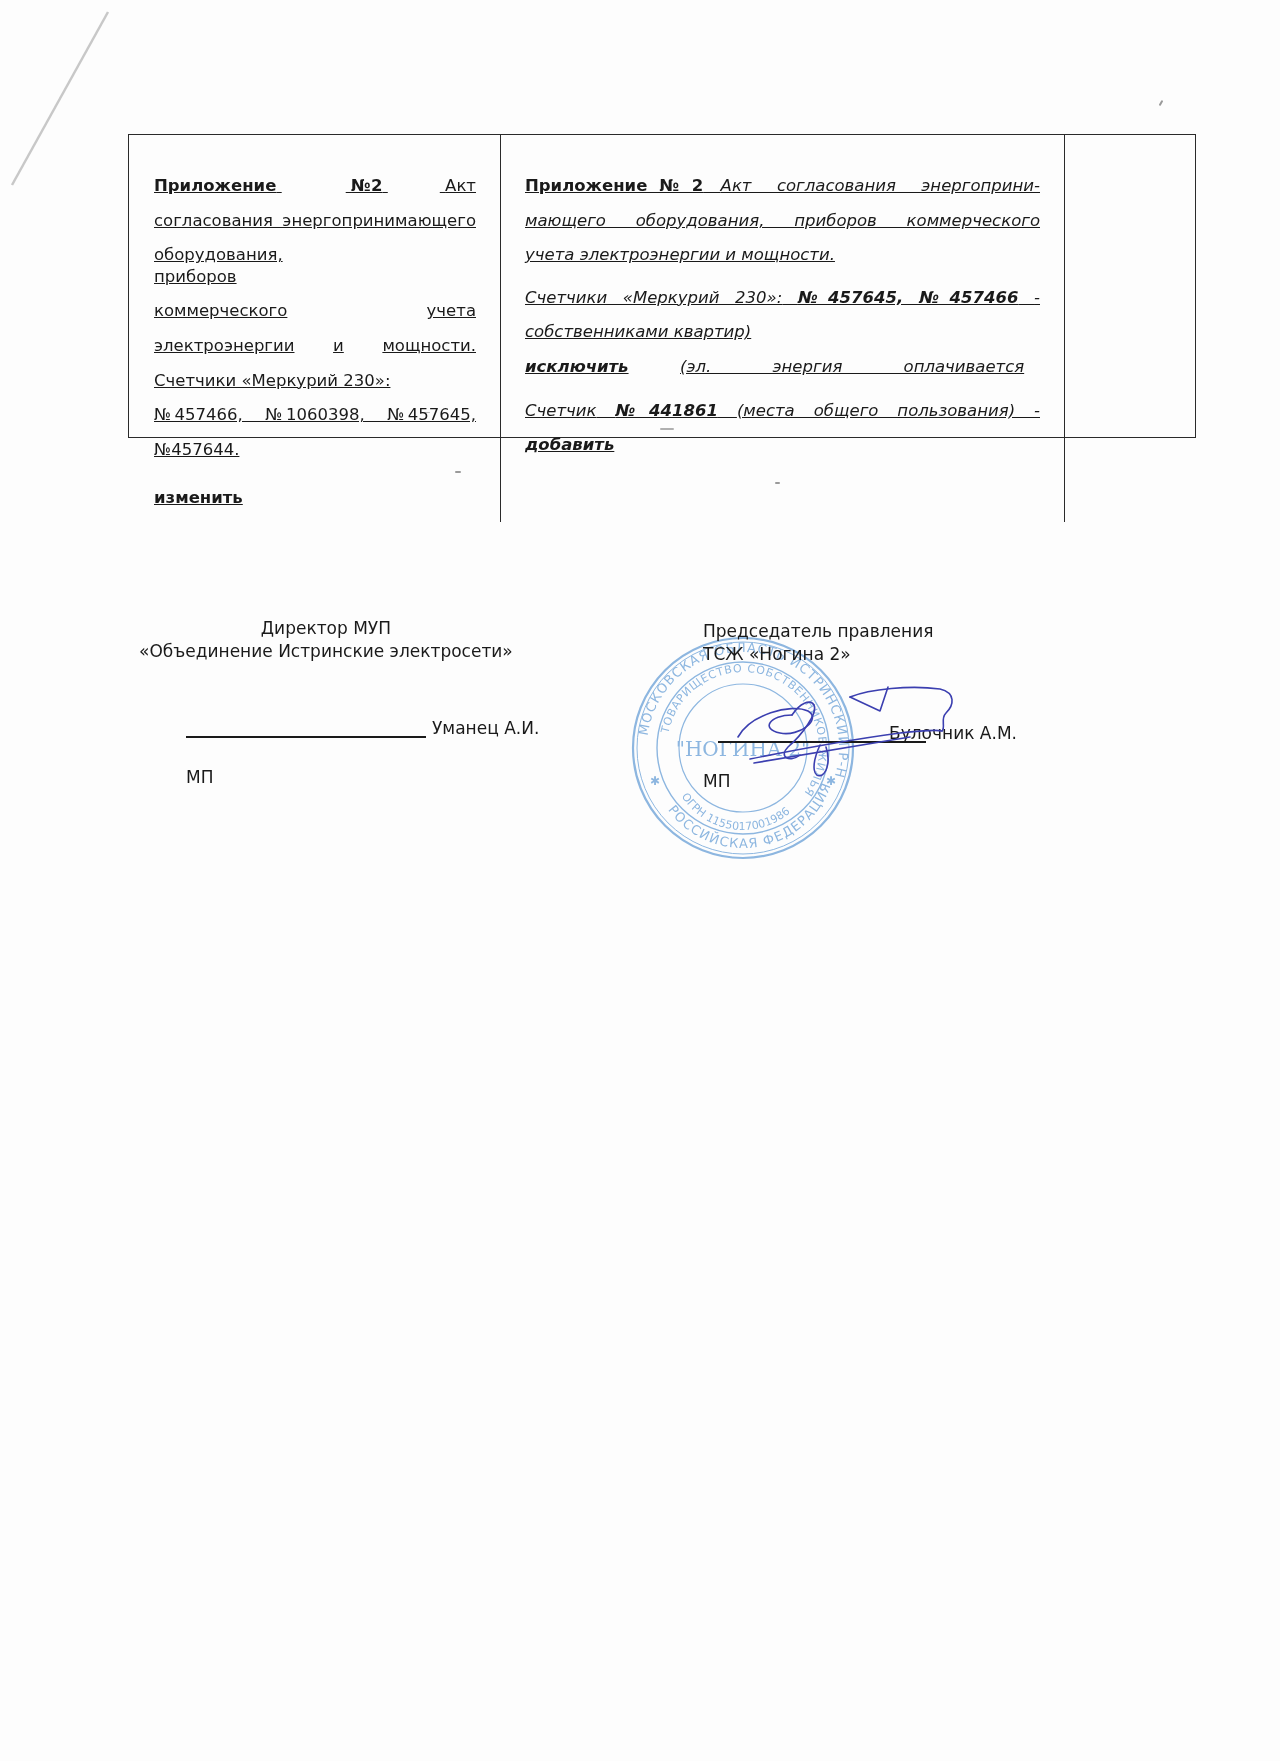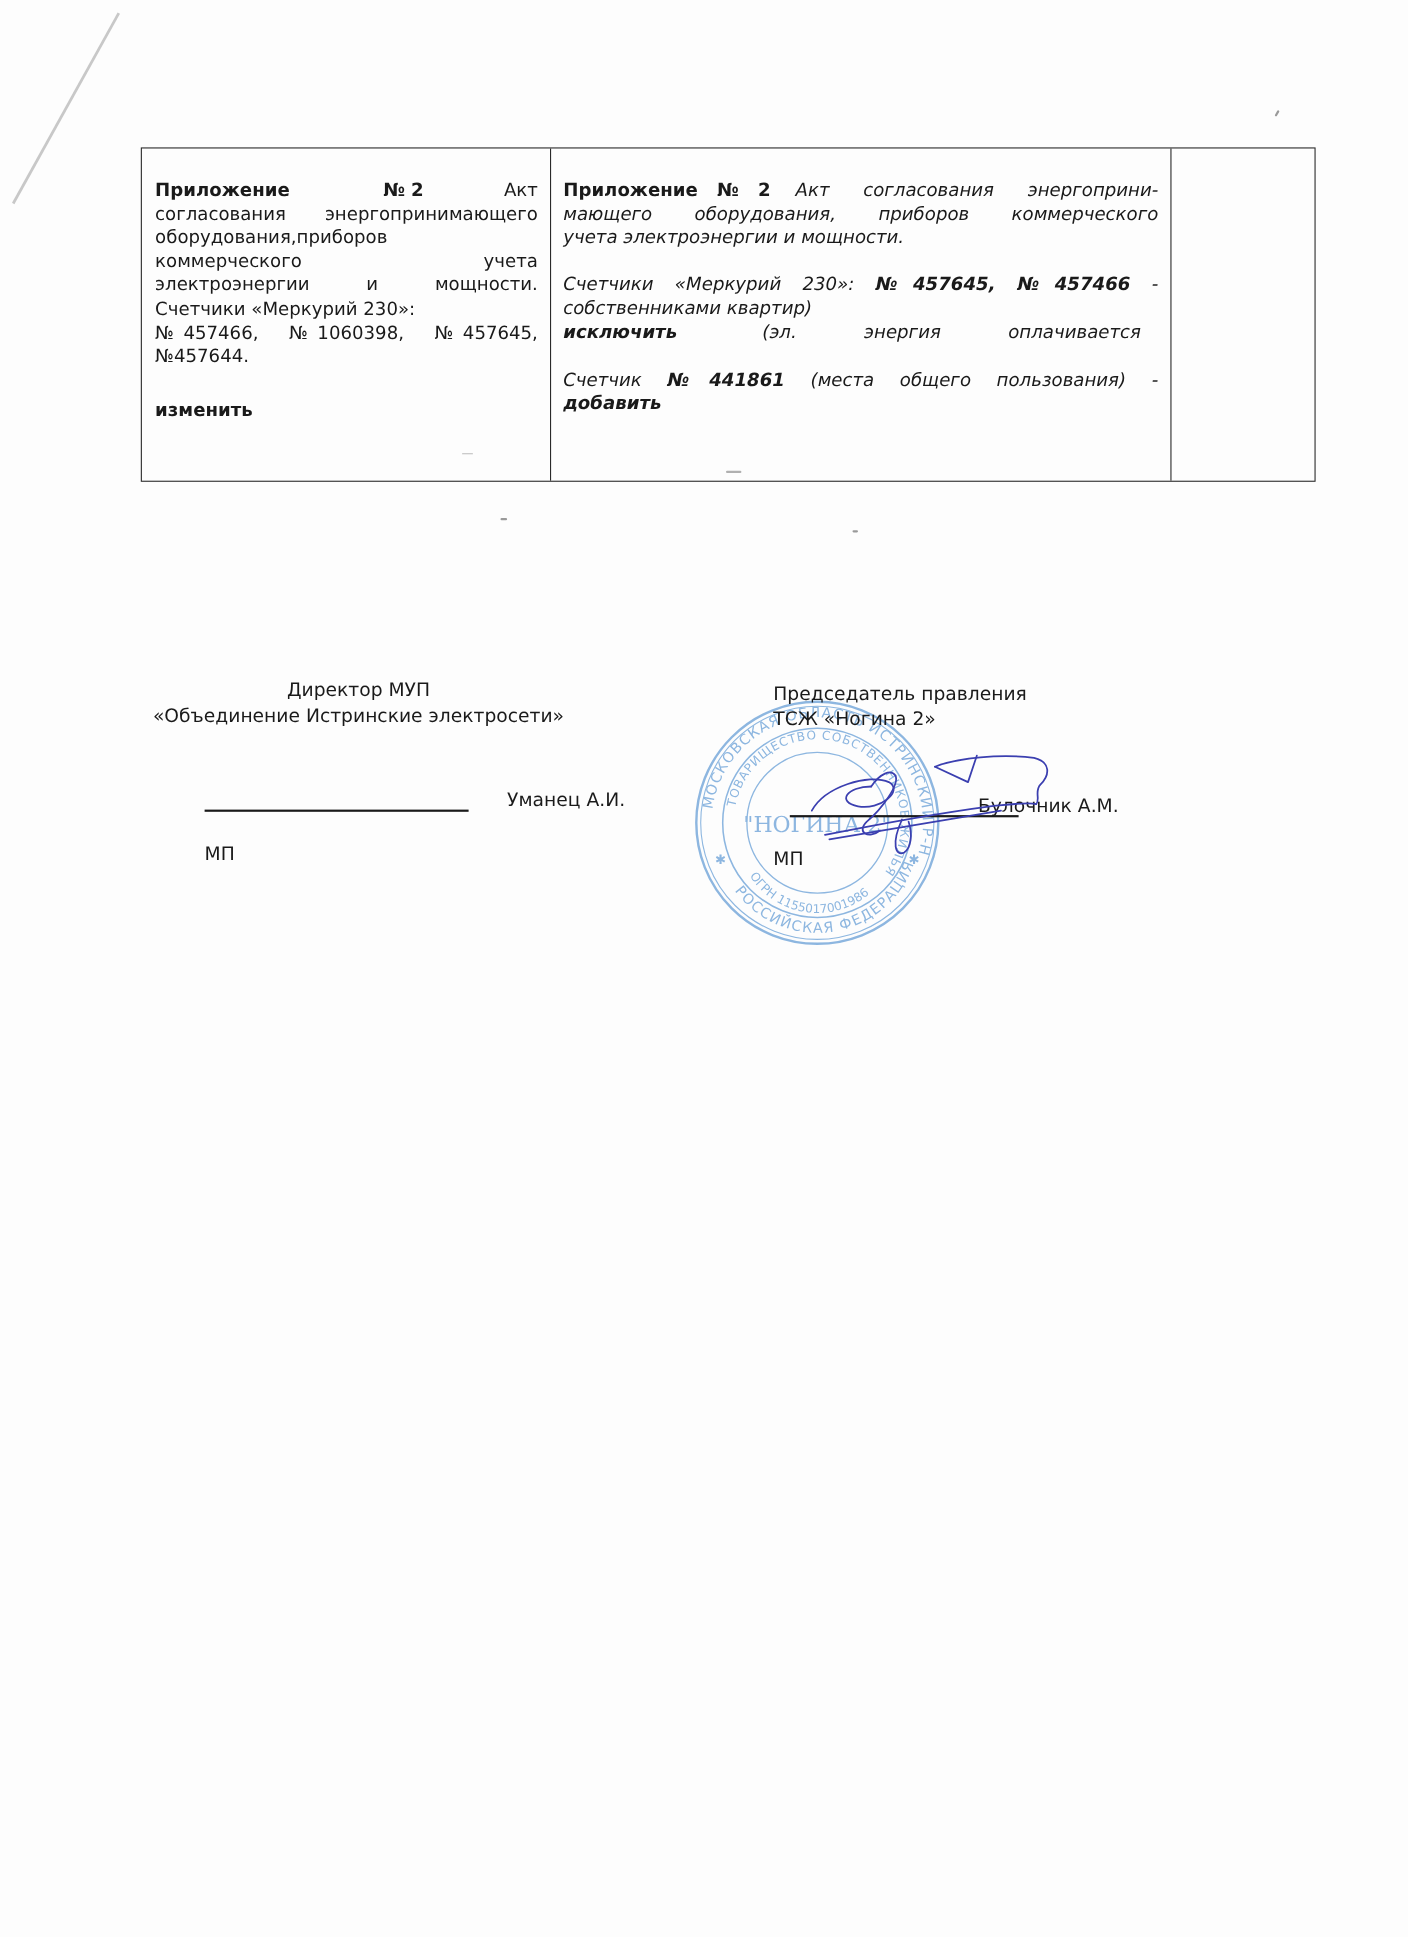--- a/index.html
+++ b/index.html
@@ -15,21 +15,21 @@
   .speck { position: absolute; background: #9a9a9a; border-radius: 1px; }
 
   
   .table {
     position: absolute; left: 128px; top: 134px; width: 1068px; height: 304px;
     border: 1.5px solid #2a2a2a; box-sizing: border-box;
     display: grid; grid-template-columns: 371px 564px 1fr;
   }
   .cell { box-sizing: border-box; padding: 27px 11px 0 12px; font-size: 16.5px; line-height: 21.6px; }
   .cell + .cell { border-left: 1.5px solid #2a2a2a; }
-  .cell p { margin: 0; text-align: justify; text-align-last: left; }
+  .cell p { margin: 13px; text-align: justify; text-align-last: left; text-decoration: underline; }
   .cell p.gap { margin-top: 21px; }
   .cell p.gap2 { margin-top: 22px; }
   .just-full { text-align-last: justify !important; }
   .b { font-weight: bold; }
   .col2 { font-style: italic; padding-left: 11px; padding-right: 11px; }
   .col2 .up { font-style: normal; }
 
   
   .sig-left { position: absolute; left: 139px; top: 617px; font-size: 17px; line-height: 23px; text-align: center; }
   .sig-right { position: absolute; left: 703px; top: 620px; font-size: 17px; line-height: 23px; z-index: 3; }
@@ -54,21 +54,21 @@
 <div class="table">
   <div class="cell col1">
     <p class="just-full">
       <span class="b">Приложение</span>
       <span style="display:inline-block;width:64px;"></span>
       <span class="b">№2</span>
       <span style="display:inline-block;width:52px;"></span>
       <span>Акт</span>
     </p>
     <p class="just-full">согласования энергопринимающего</p>
-    <p class="just-full" style="display:flex;">
+    <p class="just-full" style="display:flex;flex-direction:column;">
       <span>оборудования,</span>
       <span>приборов</span>
     </p>
     <p style="display:flex;justify-content:space-between;">
       <span>коммерческого</span>
       <span>учета</span>
     </p>
     <p style="display:flex;justify-content:space-between;align-items:center;">
       <span>электроэнергии</span>
       <span>и</span>
@@ -108,21 +108,21 @@
   </div>
 
   <div class="cell col3"></div>
 </div>
 
 <div class="sig-left">
   <div>Директор МУП</div>
   <div>«Объединение Истринские электросети»</div>
 </div>
 <div class="sig-line" style="left:186px;top:736px;width:240px;"></div>
-<div class="sig-name" style="left:461px;top:718px;">Уманец А.И.</div>
+<div class="sig-name" style="left:432px;top:718px;">Уманец А.И.</div>
 <div class="mp" style="left:186px;top:767px;">МП</div>
 
 <svg class="stamp" viewBox="0 0 226 226">
   <defs>
     <path id="outerArc" d="M113,113 m-96,0 a96,96 0 1,1 192,0 a96,96 0 1,1 -192,0"></path>
     <path id="innerArc" d="M113,113 m-76,0 a76,76 0 1,1 152,0 a76,76 0 1,1 -152,0"></path>
     <path id="bottomArc" d="M20,120 a93,93 0 0,0 186,0"></path>
     <path id="bottomInnerArc" d="M40,122 a73,73 0 0,0 146,0"></path>
   </defs>
   <circle cx="113" cy="113" r="110" fill="none" stroke="#6ea3d8" stroke-width="2.2"></circle>

